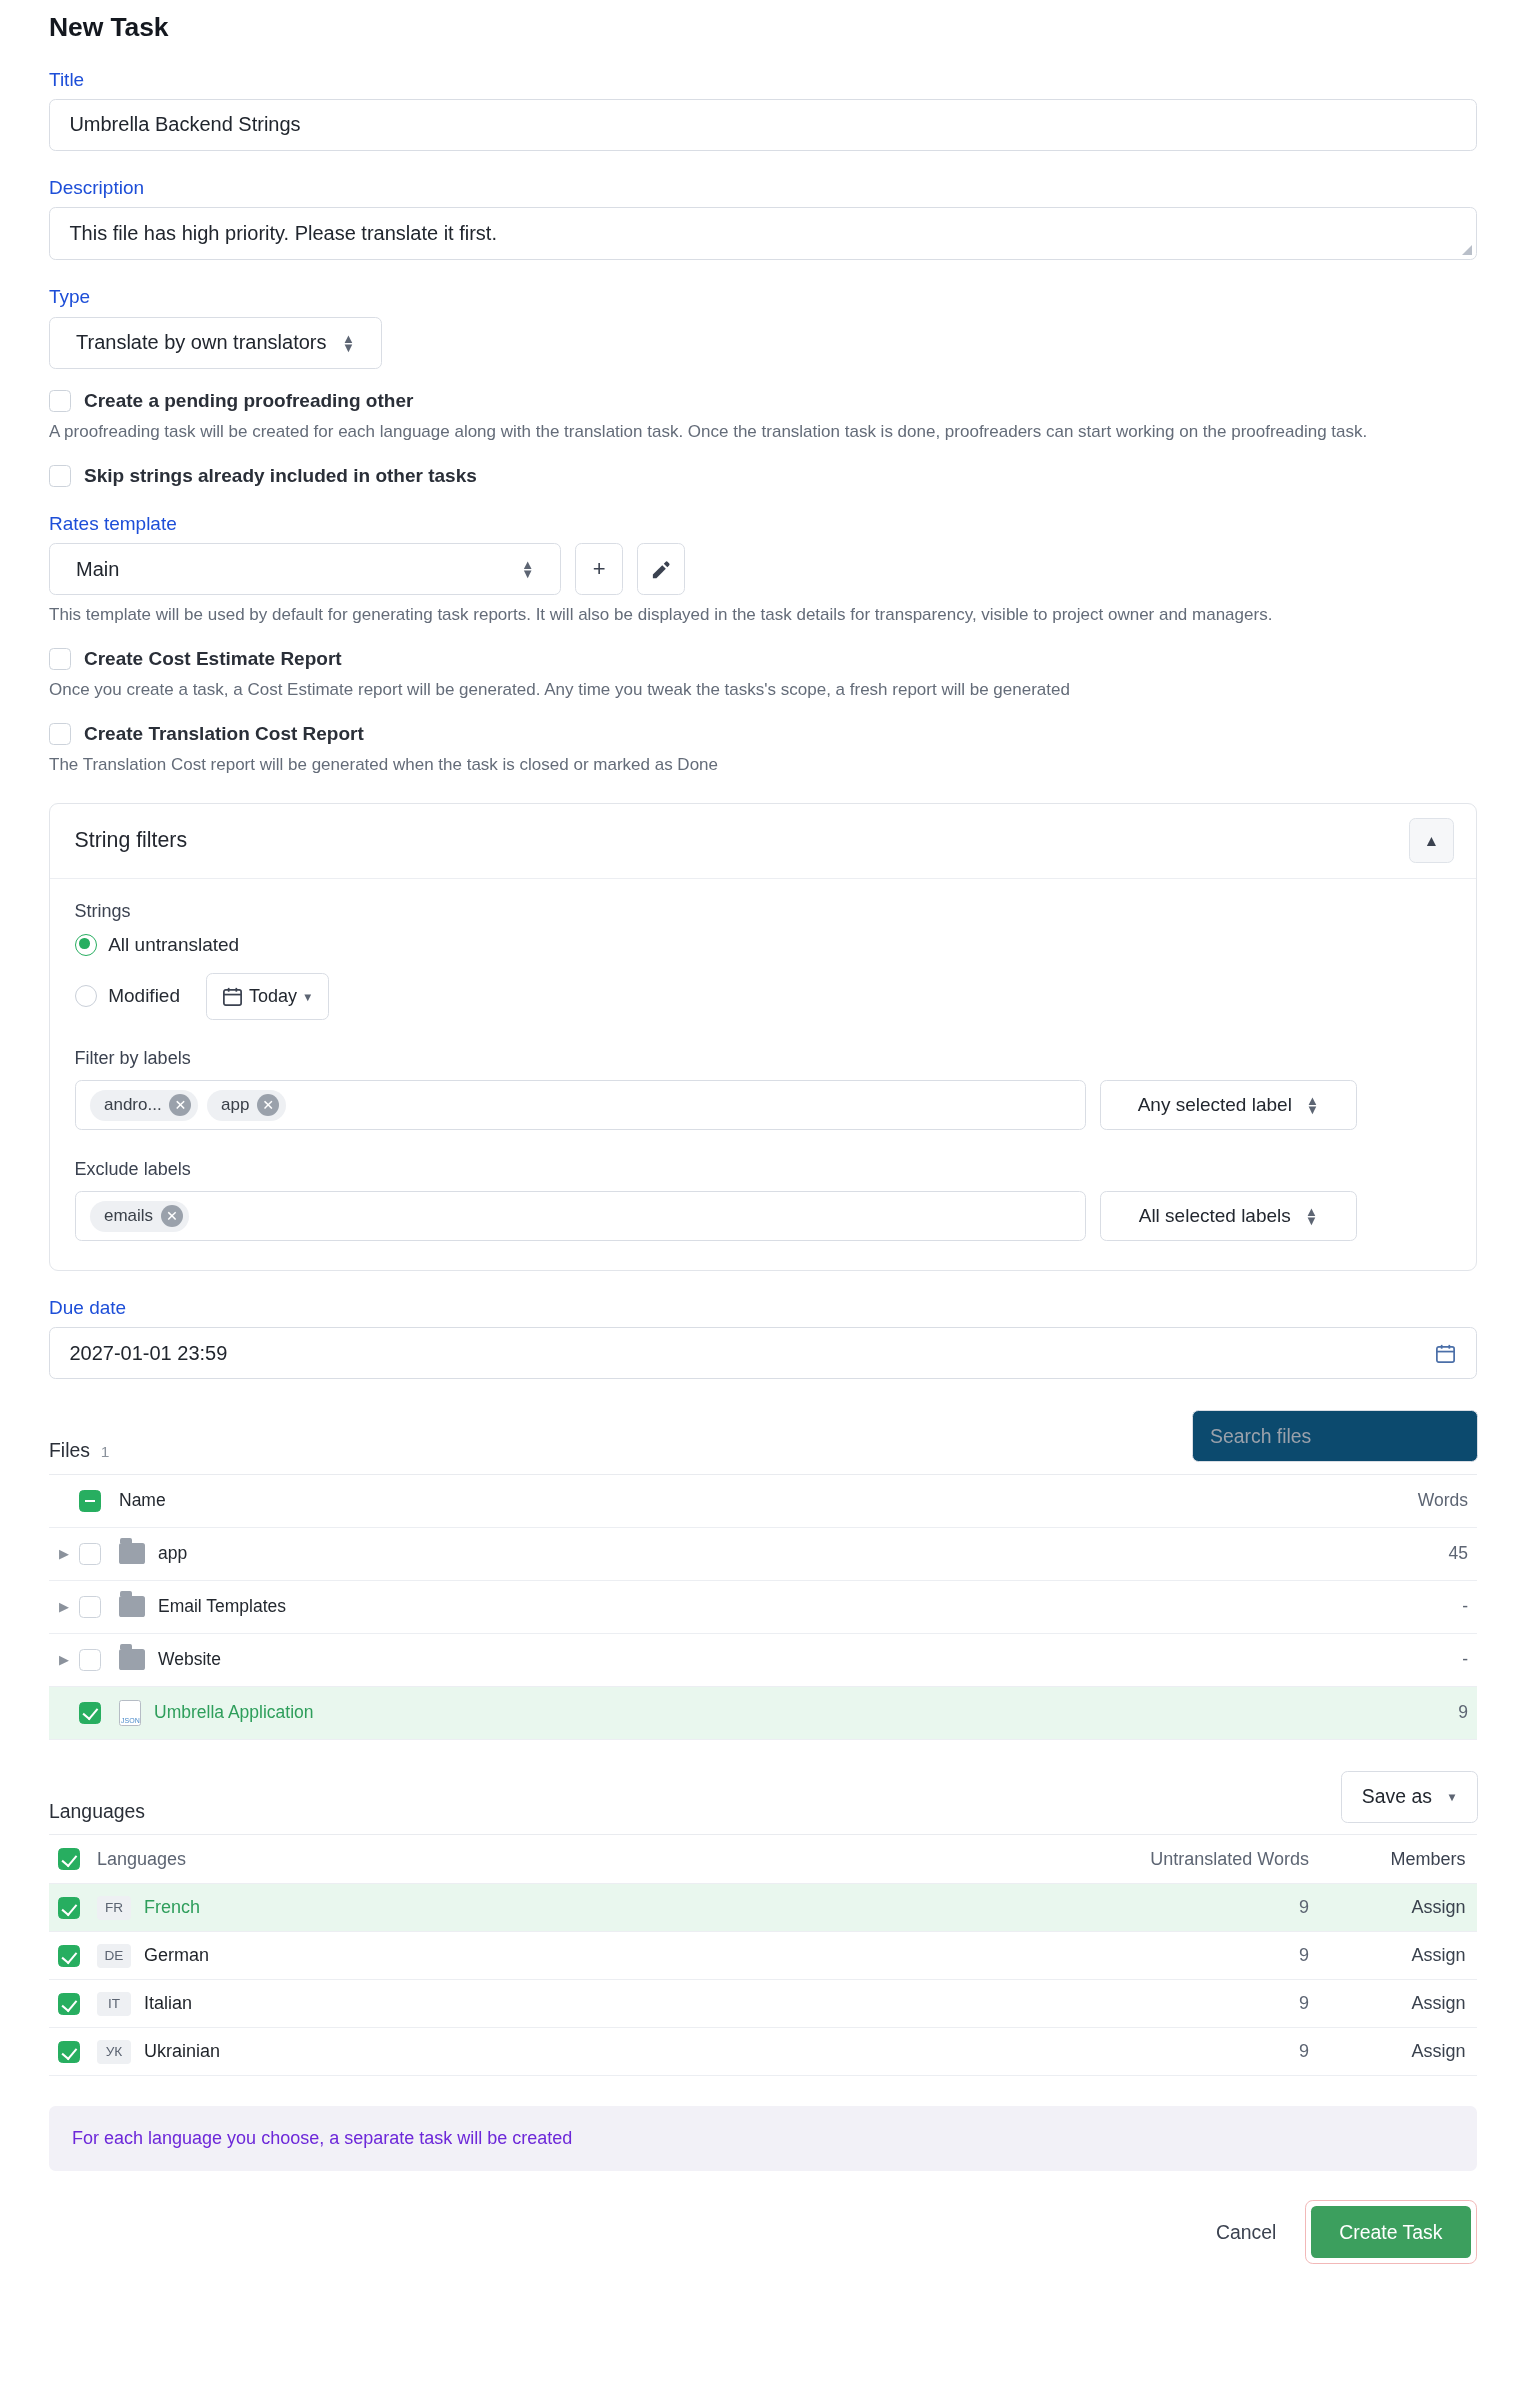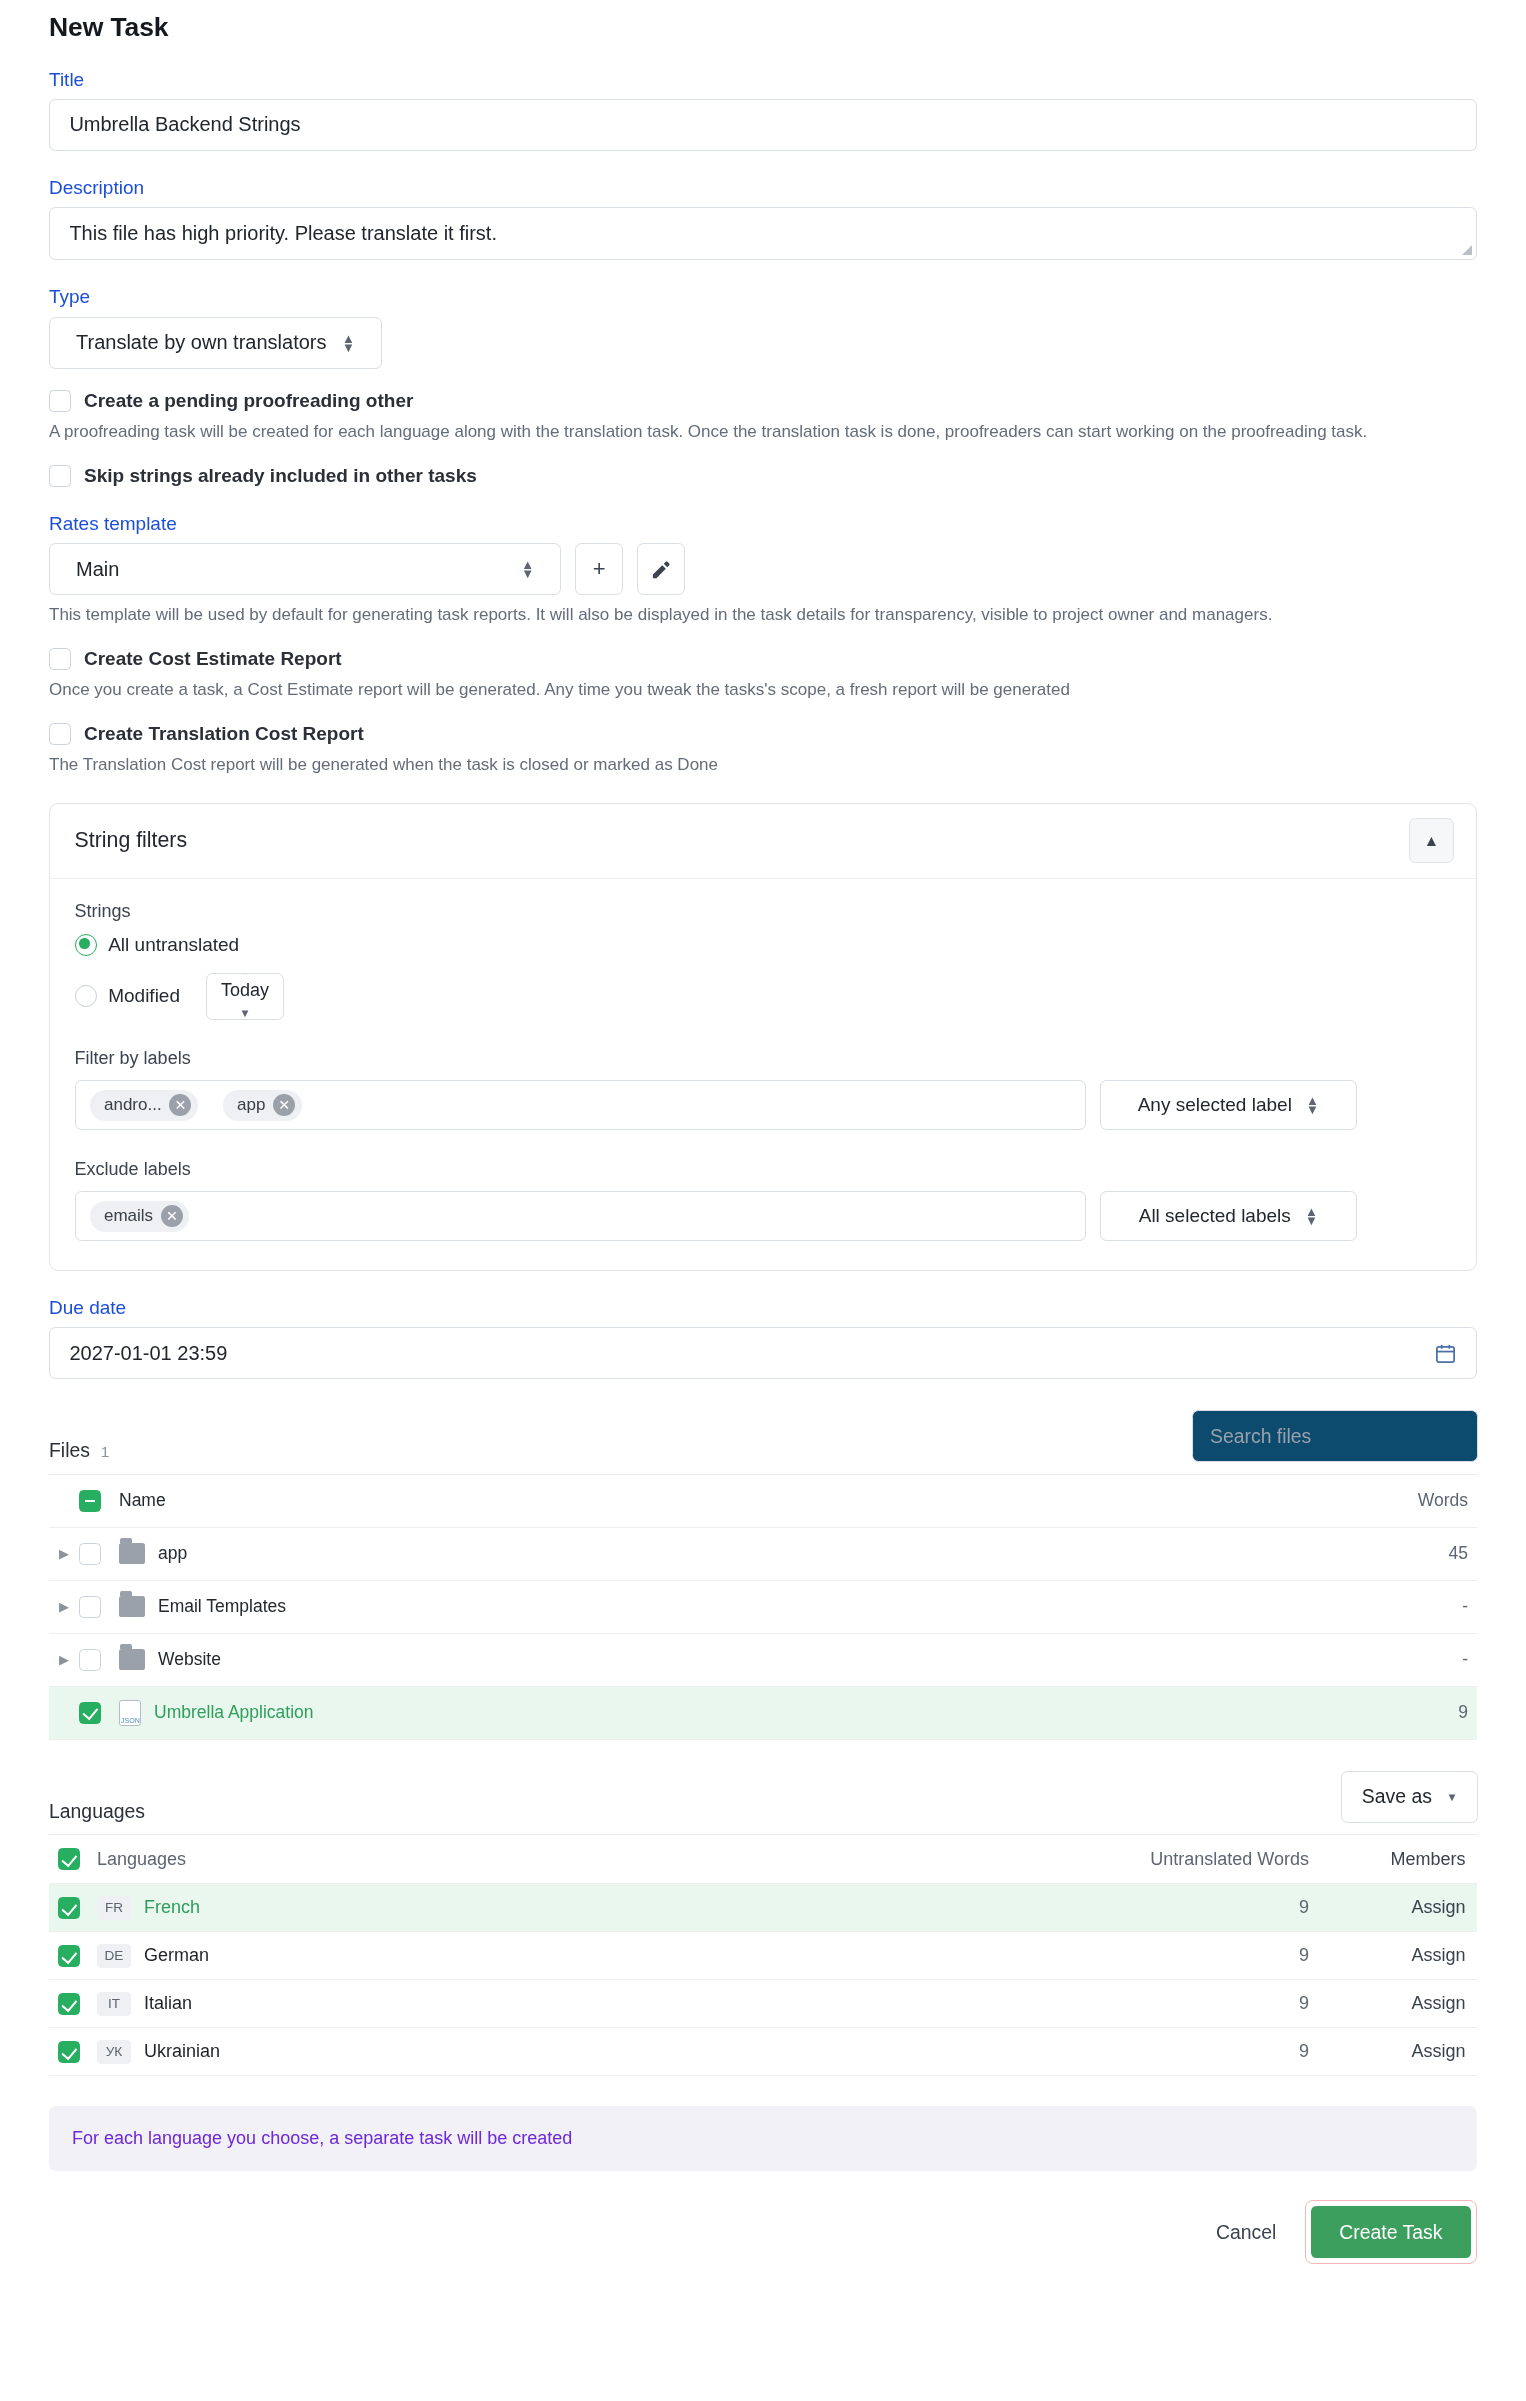--- a/index.html
+++ b/index.html
@@ -181,31 +181,30 @@
   .radio-text { font-size: 19px; color: #262b33; }
   .date-chip {
     margin-left: 14.2px;
     height: 47px;
     border: 1.3px solid #d9dde4;
     border-radius: 6.5px;
     display: inline-flex; align-items: center; gap: 5px;
     padding: 0 14.2px;
     font-size: 18px; color: #22272f;
     background: #fff;
-    flex-direction: column;
   }
   .caret { font-size: 11.6px; color: #5d6573; }
   .tags-row { display: flex; align-items: center; gap: 14.2px; margin-top: 10.3px; }
   .tags-box {
     width: 1011px;
     height: 50px;
     border: 1.3px solid #d9dde4;
     border-radius: 6.5px;
     background: #fff;
-    display: flex; align-items: center; gap: 25px;
+    display: flex; align-items: center; gap: 9px;
     padding: 0 14.2px;
   }
   .tag {
     height: 31px;
     background: #eef0f3;
     border-radius: 15.5px;
     display: inline-flex; align-items: center; gap: 7.8px;
     padding: 0 6.5px 0 14.2px;
     font-size: 17px; color: #3a4049;
   }

